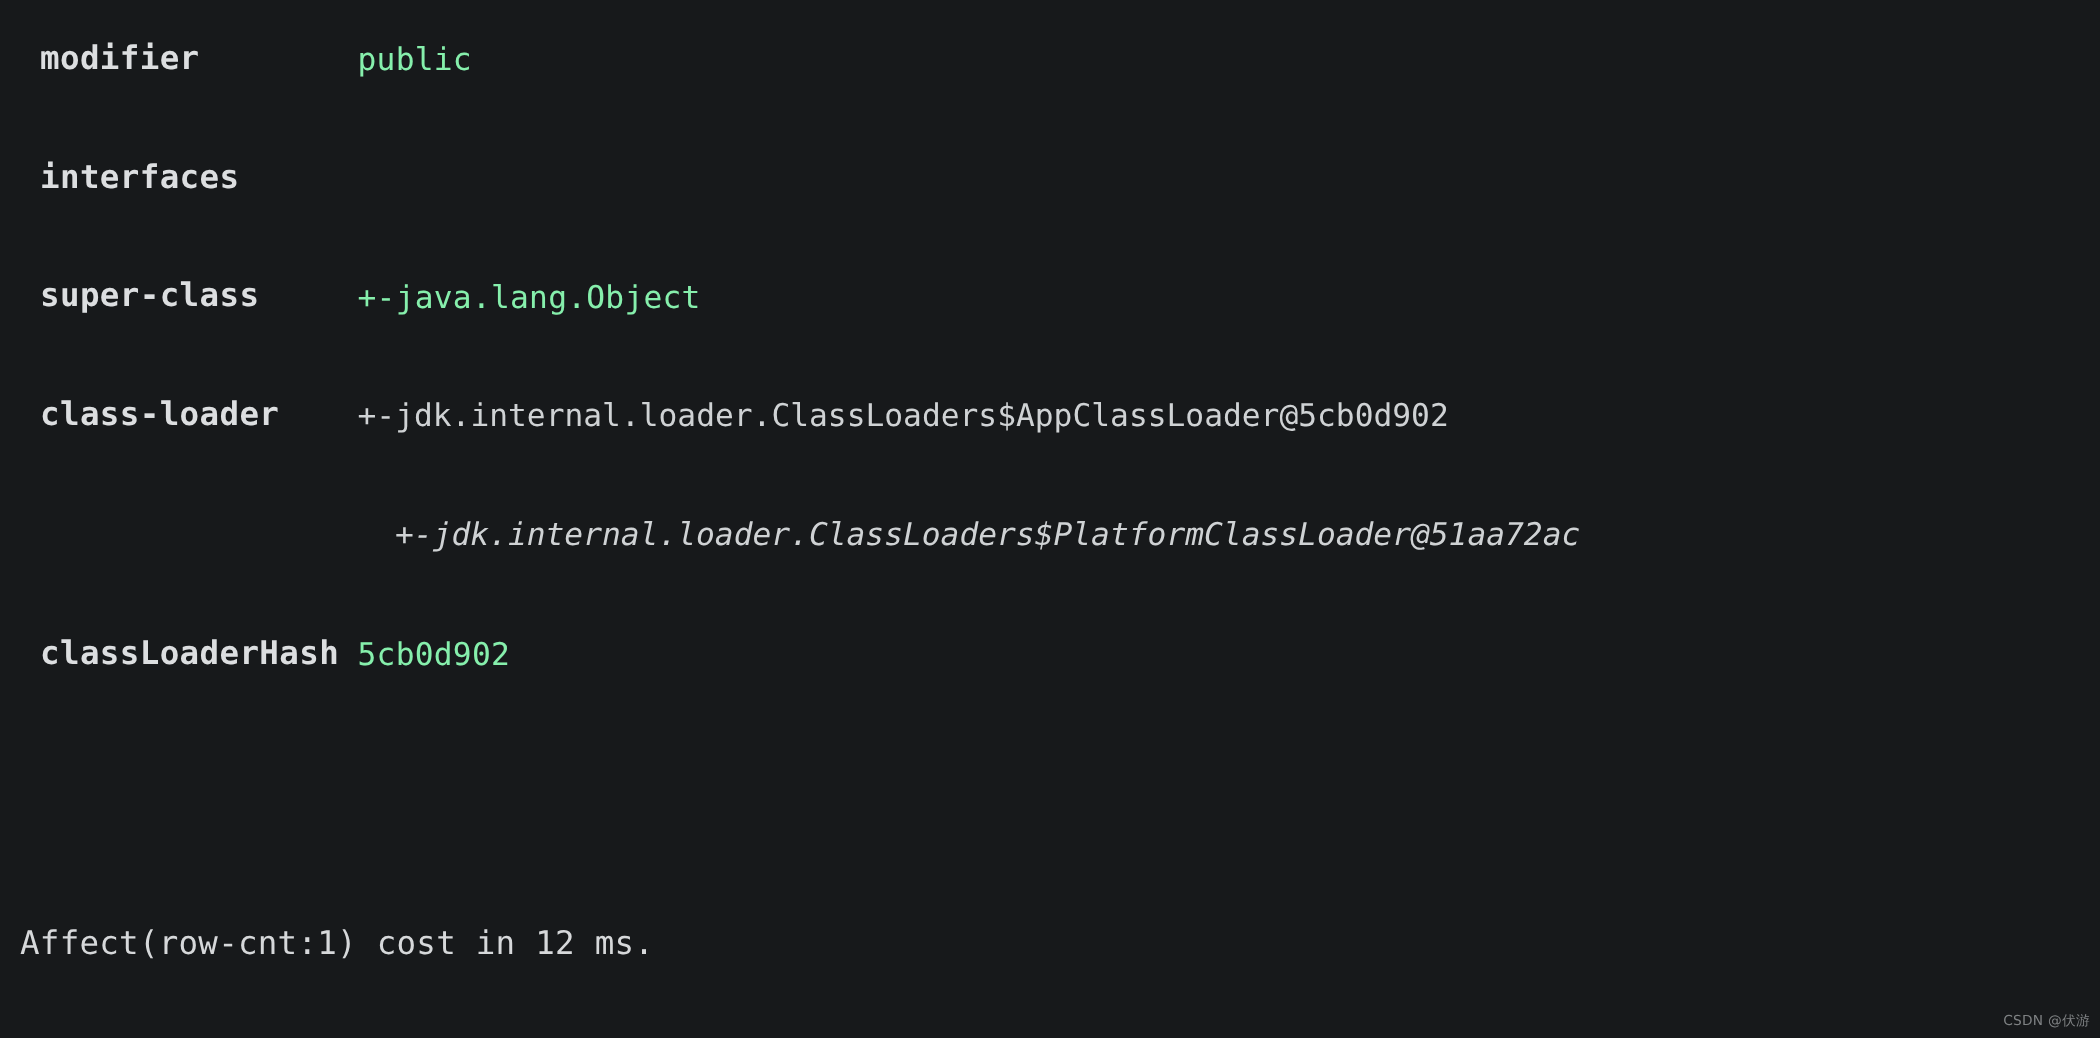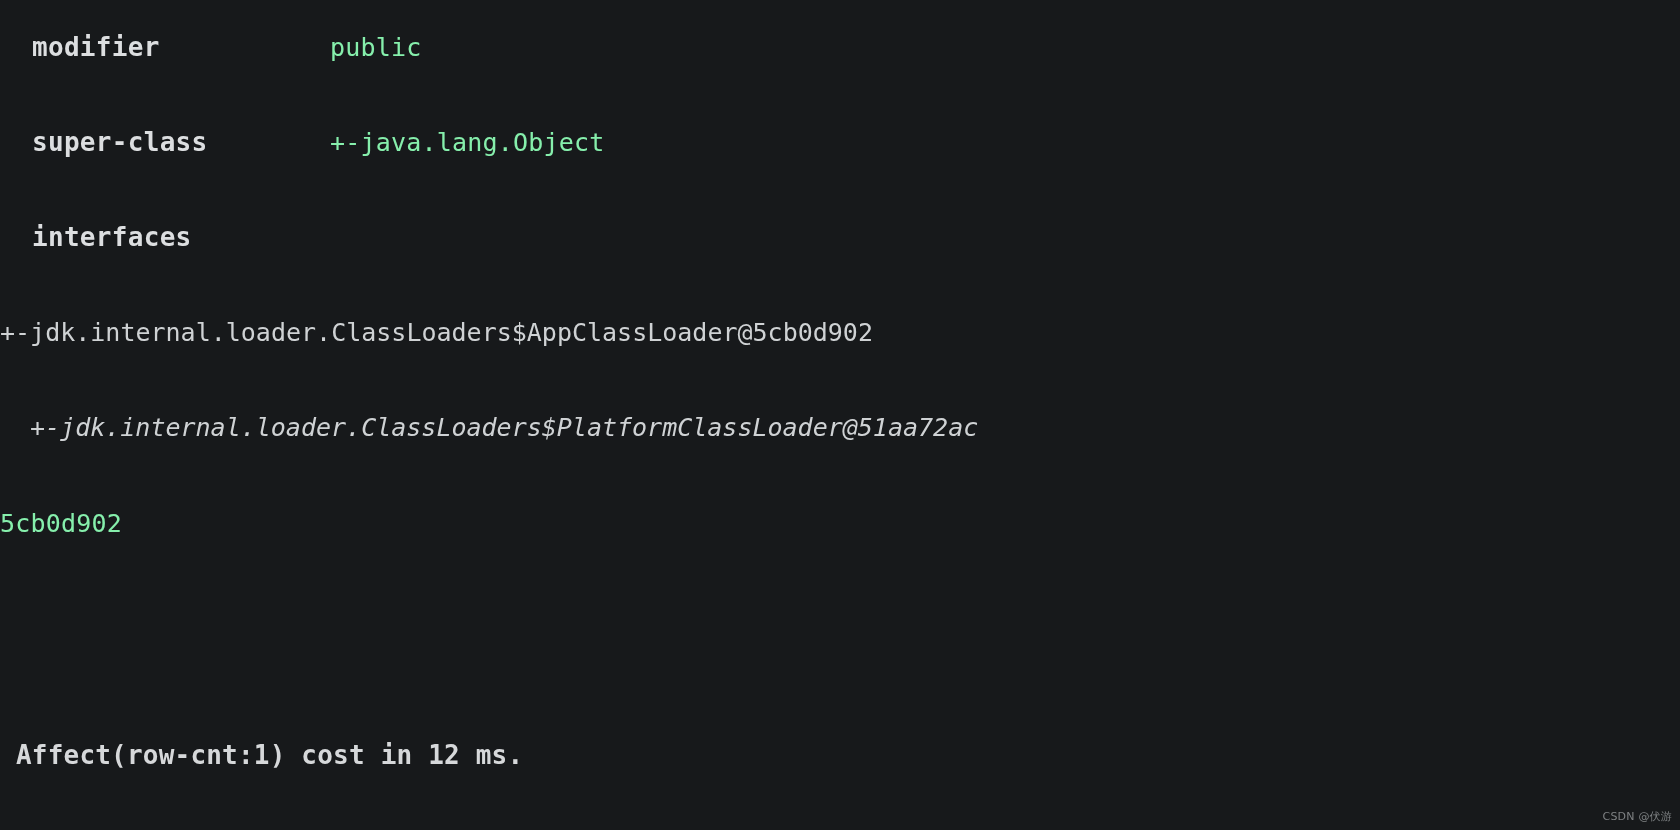--- a/index.html
+++ b/index.html
@@ -27,21 +27,20 @@
     position: absolute;
     left: 0;
     top: 0;
     width: 1680px;
   }
   .row {
     display: flex;
     align-items: flex-start;
     height: 95px;
     box-sizing: border-box;
-    gap: 44px;
   }
   .row .label {
     flex: 0 0 286px;
     padding-left: 32px;
     box-sizing: border-box;
     font-weight: bold;
     font-size: 26px;
     line-height: 95px;
     letter-spacing: 0.3px;
     color: #dcdee0;
@@ -80,21 +79,20 @@
   
   .status-line {
     position: absolute;
     left: 16px;
     top: 736px;
     font-size: 26px;
     line-height: 38px;
     letter-spacing: 0.2px;
     color: #d6d8da;
     white-space: pre;
-    font-weight: bold;
   }
 
   
   .watermark {
     position: absolute;
     right: 8px;
     bottom: 6px;
     font-size: 11px;
     line-height: 14px;
     color: #7e8183;
@@ -111,37 +109,39 @@
 
   <div class="rows">
 
     <div class="row">
       <div class="label">modifier</div>
       <div class="value">public</div>
     </div>
 
 
     <div class="row">
+      <div class="label">interfaces</div>
+      <div class="value"></div>
+    </div>
+
+    <div class="row">
       <div class="label">super-class</div>
       <div class="value">+-java.lang.Object</div>
     </div>
 
-    <div class="row">
-      <div class="label">interfaces</div>
-      <div class="value"></div>
-    </div>
-
     <div class="row tall">
+      <div class="label">class-loader</div>
       <div class="value-stack">
         <div class="vline">+-jdk.internal.loader.ClassLoaders$AppClassLoader@5cb0d902</div>
         <div class="vline indent">+-jdk.internal.loader.ClassLoaders$PlatformClassLoader@51aa72ac</div>
       </div>
     </div>
 
     <div class="row">
+      <div class="label">classLoaderHash</div>
       <div class="value">5cb0d902</div>
     </div>
 
   </div>
 
   <div class="status-line">Affect(row-cnt:1) cost in 12 ms.</div>
 
   <div class="watermark">CSDN @伏游</div>
 
 </div>

